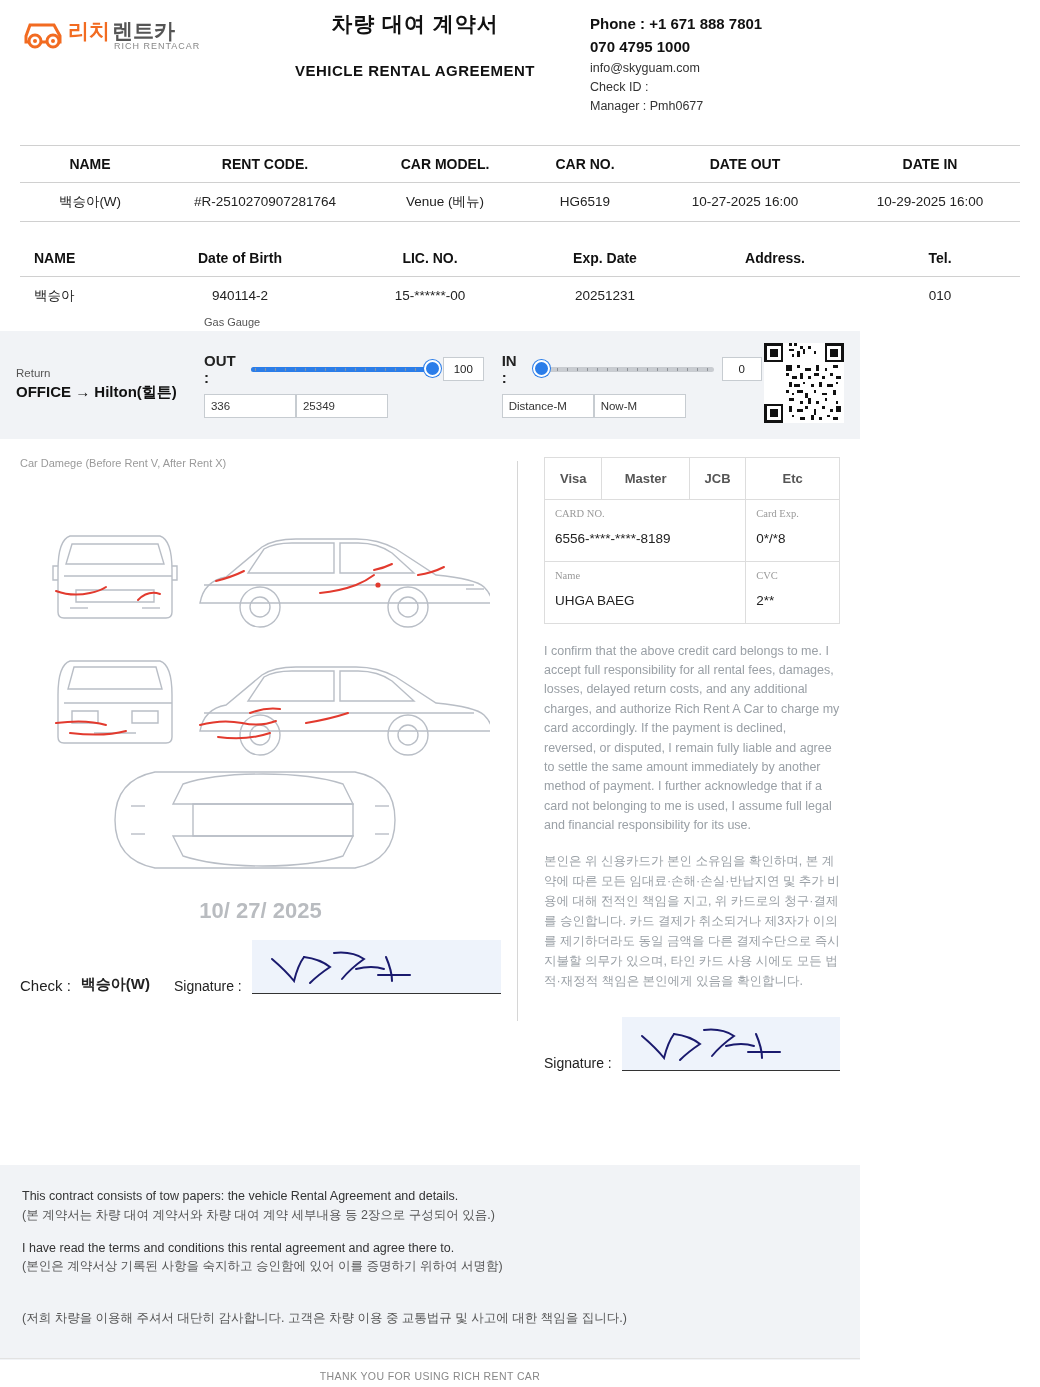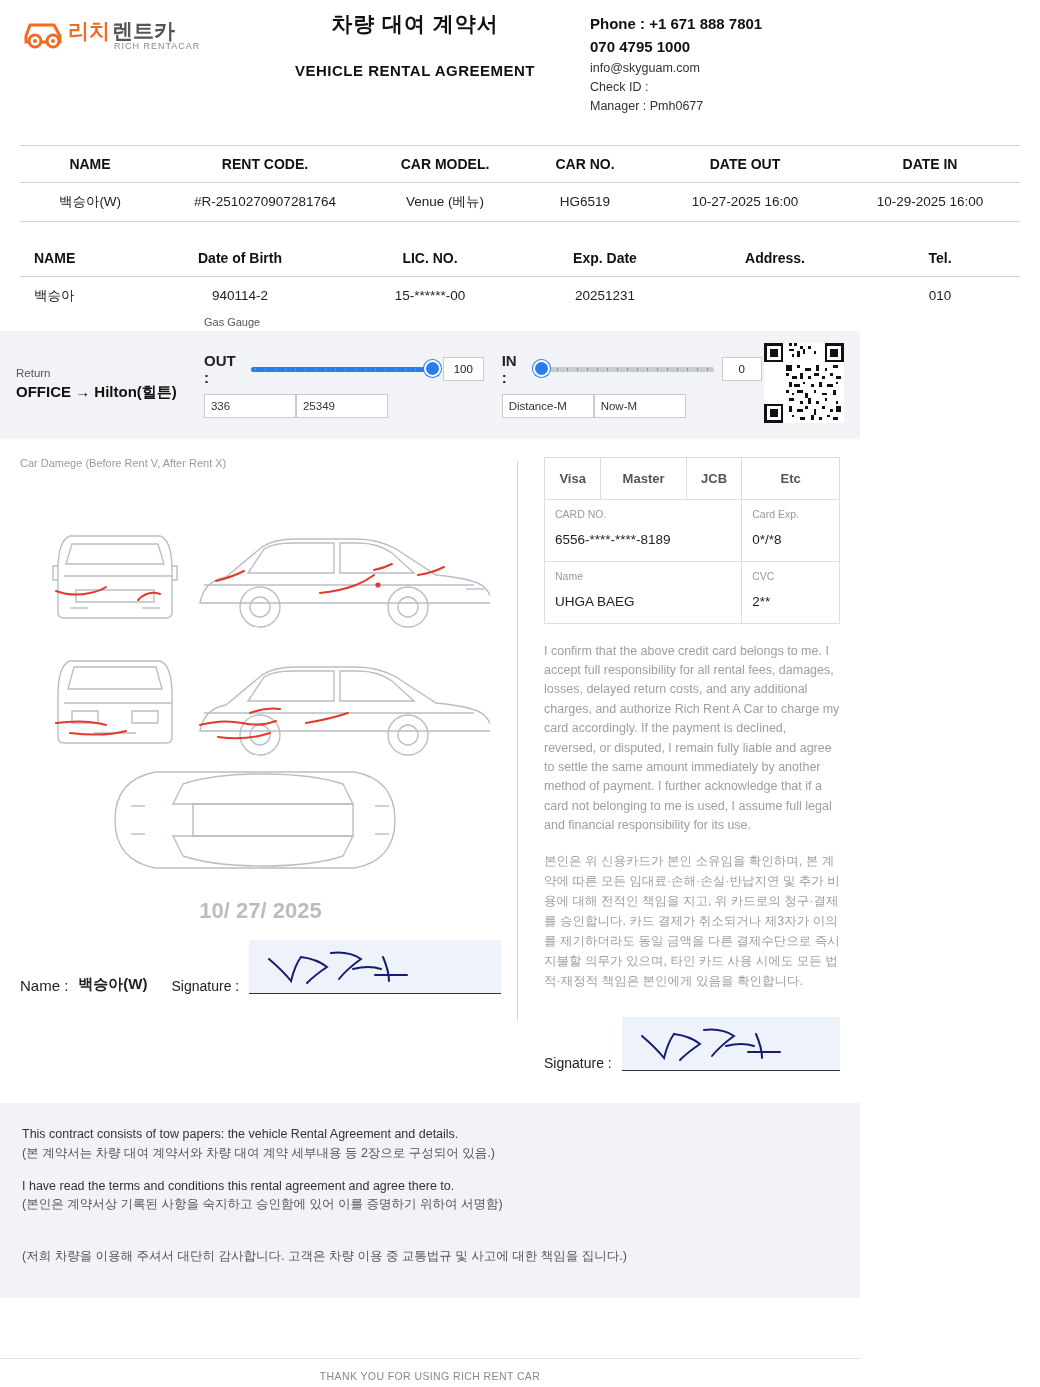--- a/index.html
+++ b/index.html
@@ -70,28 +70,28 @@
   .sign-name { font-size:15px; }
   .sign-lbl { font-size:14px; margin-left:14px; }
   .sign-box { flex:1; border-bottom:1px solid #333; height:54px; background:#eef3fb; position:relative; }
   .sign-box svg { position:absolute; bottom:2px; left:8px; }
 
   
   .cardtbl { width:100%; border-collapse:collapse; }
   .cardtbl td { border:1px solid #ddd; font-size:12.5px; }
   .cardtype td { text-align:center; height:42px; font-weight:bold; color:#555; font-size:13px; }
   .cell { padding:8px 10px; height:62px; vertical-align:top; }
-  .cell .k { font-size:10.5px; color:#999; }
+  .cell .k { font-size:10.5px; color:#999;font-family:Liberation Serif, serif; }
   .cell .v { font-size:13.5px; color:#222; margin-top:12px; }
   .agree { font-size:12.5px; line-height:1.55; color:#9aa0a6; margin-top:18px; }
   .agree.ko { margin-top:16px; line-height:1.6; }
   .sign-row2 { display:flex; align-items:flex-end; margin-top:26px; gap:10px; }
 
   
-  .footer-band { position:absolute; left:0; right:0; top:1103px; background:#f1f3f6; padding:22px 22px 18px 22px; }
+  .footer-band { position:absolute; left:0; right:0; top:1165px; background:#f1f3f6; padding:22px 22px 18px 22px; }
   .footer-band p { margin:0 0 14px 0; font-size:12.5px; color:#333; line-height:1.5; }
   .footer-band p .sub { color:#555; }
   .thanks { position:absolute; left:0; right:0; top:1370px; text-align:center; font-size:10.5px; color:#888; letter-spacing:0.4px; }
   .foot-line { position:absolute; left:0; right:0; top:1358px; height:1px; background:#e2e2e2; }
 </style>
 </head>
 <body>
 
 <div class="page">
 
@@ -367,21 +367,21 @@
             <path d="M198 262 q28 4 52 -4"></path>
             <path d="M230 238 q16 -6 30 -4"></path>
             <path d="M286 248 q24 -4 42 -10"></path>
           </g>
         </svg>
       </div>
 
       <div class="car-date">10/ 27/ 2025</div>
 
       <div class="sign-row">
-        <span class="sign-name">Name :</span>
+        <span class="sign-name">Check :</span>
         <b class="sign-name">백승아(W)</b>
         <span class="sign-lbl">Signature :</span>
         <span class="sign-box">
           <svg width="180" height="48" viewBox="0 0 180 48">
             <g fill="none" stroke="#1a1a6e" stroke-width="2" stroke-linecap="round">
               <path d="M12 16 q14 12 22 22 q4 -16 10 -24"></path>
               <path d="M44 14 q16 2 26 10 q-12 8 -20 16"></path>
               <path d="M74 10 q18 -2 30 6 q-14 10 -22 20"></path>
               <path d="M96 26 q16 -4 28 0"></path>
               <path d="M126 14 q6 14 6 24"></path>

